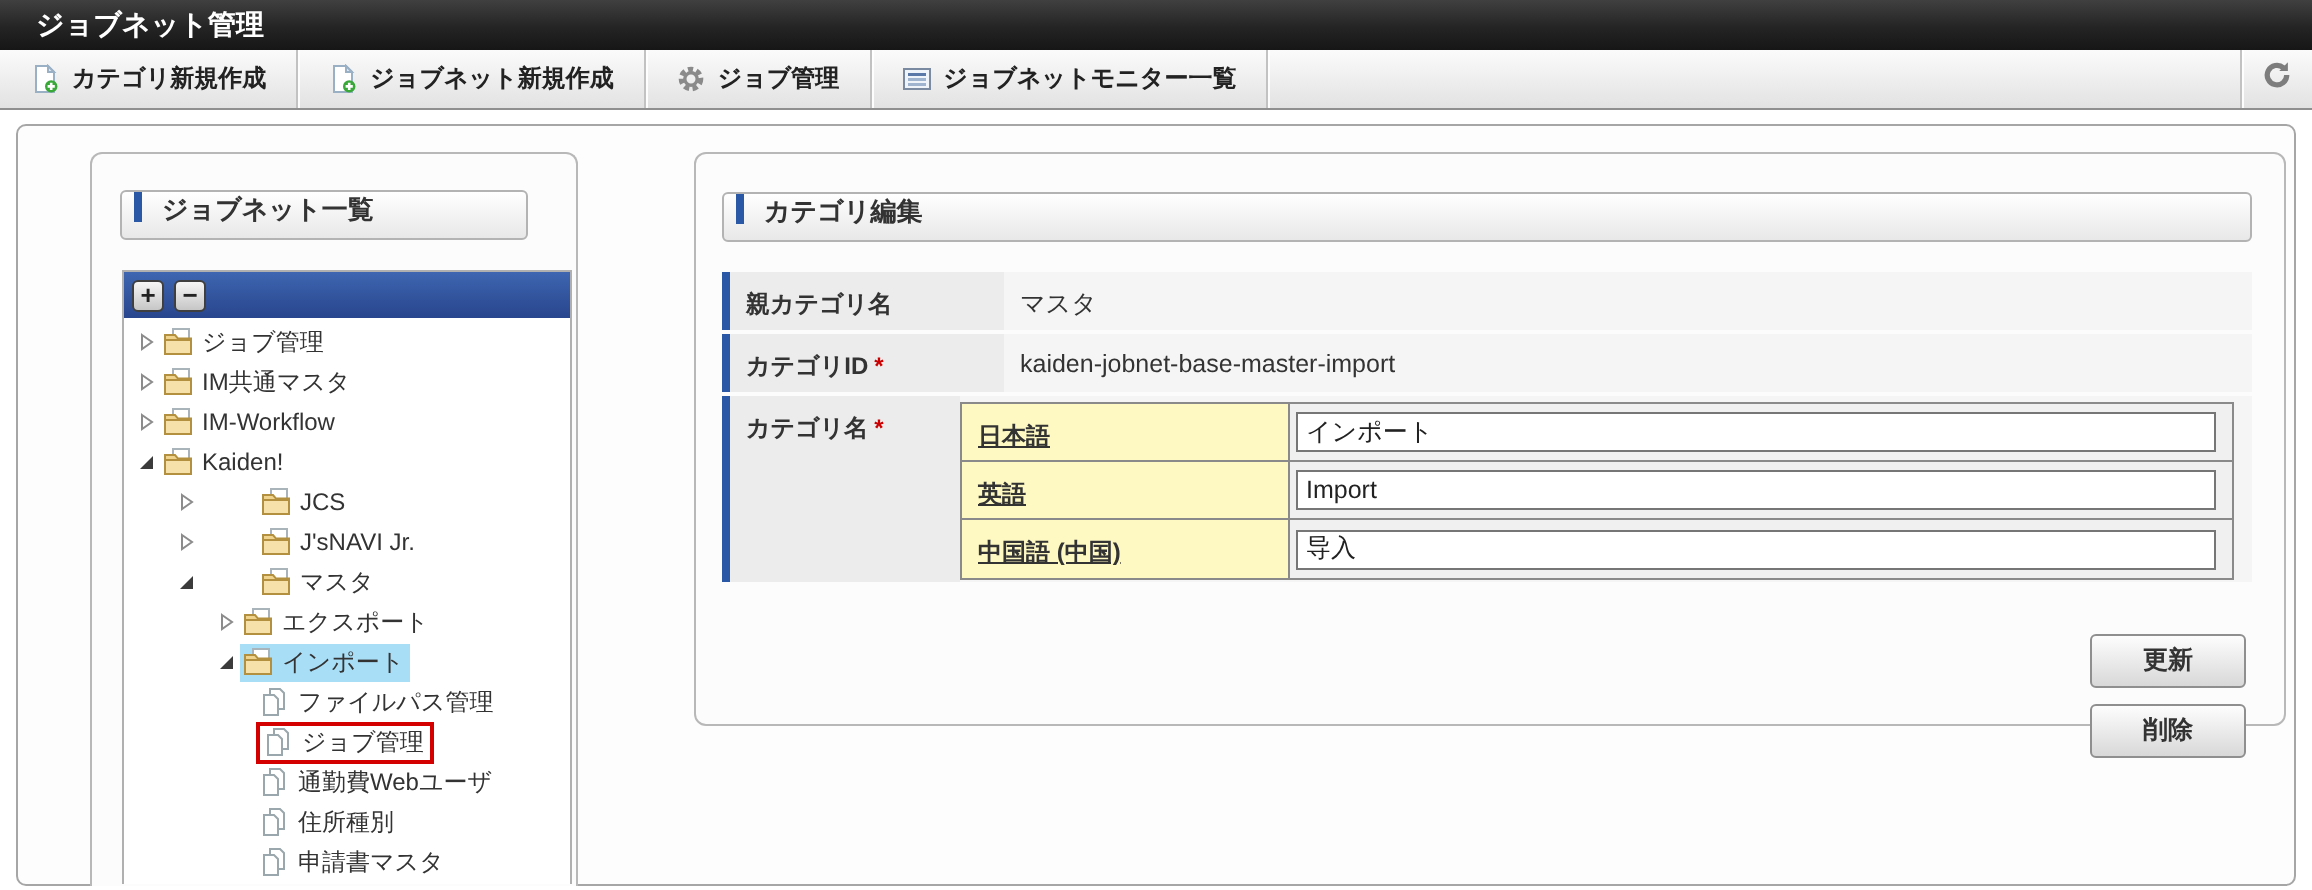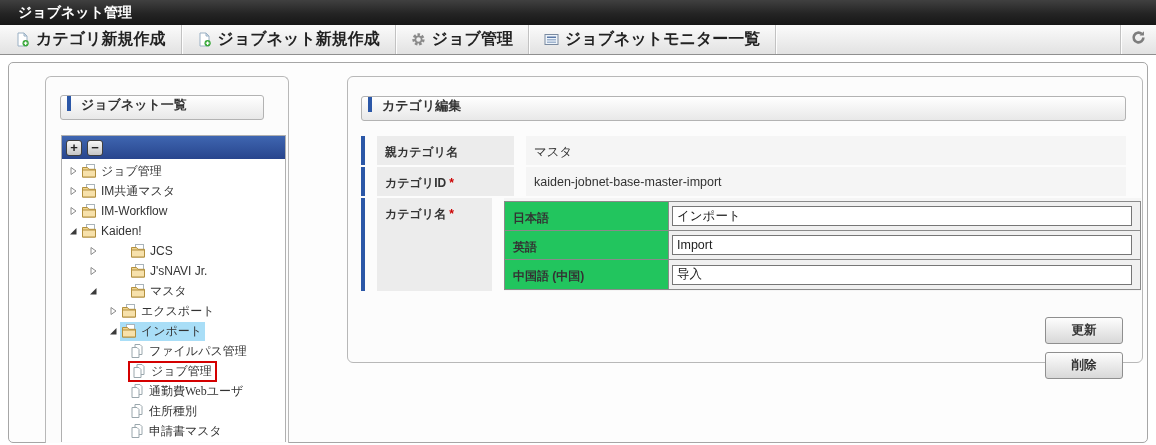--- a/index.html
+++ b/index.html
@@ -8,21 +8,21 @@
   
   .titlebar { position:absolute; left:0; top:0; width:1156px; height:25px;
     background:linear-gradient(#404040,#242424 55%,#161616);
     color:#fff; font-size:14px; font-weight:bold; line-height:25px; padding-left:18px; }
 
   
   .toolbar { position:absolute; left:0; top:25px; width:1156px; height:30px;
     background:linear-gradient(#fbfbfb,#e2e2e2); border-bottom:1px solid #8f8f8f;
     display:flex; align-items:stretch; }
   .tb-btn { display:flex; align-items:center; gap:6px; padding:0 15px;
-    font-size:16px; font-weight:bold; color:#222; cursor:pointer;
+    font-size:12px; font-weight:bold; color:#222; cursor:pointer;
     border-right:1px solid #c2c2c2; box-shadow:1px 0 0 rgba(255,255,255,.9); }
   .tb-btn .ticon { width:15px; height:15px; display:inline-block; }
   .tb-spacer { flex:1; }
   .tb-refresh { width:36px; display:flex; align-items:center; justify-content:center;
     border-left:1px solid #c2c2c2; box-shadow:inset 1px 0 0 rgba(255,255,255,.9); cursor:pointer; }
 
   
   .content-box { position:absolute; left:8px; top:62px; width:1140px; height:381px;
     border:1px solid #a6a6a6; border-radius:5px; background:#fdfdfd; }
 
@@ -40,48 +40,48 @@
     border:1px solid #b0b0b0; border-bottom:none; background:#fff; overflow:hidden; }
   .tree-head { height:23px; background:linear-gradient(#3f66b1,#28458d);
     display:flex; align-items:center; gap:5px; padding:0 4px; }
   .pm-btn { width:16px; height:16px; background:linear-gradient(#f6f6f6,#c6c6c6);
     border:1px solid #3f3f3f; border-radius:3px; color:#222; font-weight:bold;
     font-size:13px; line-height:13px; text-align:center; cursor:pointer; }
   .tree-body { padding-top:2px; }
   .tree-row { height:20px; display:flex; align-items:center; font-size:12px;
     color:#333; white-space:nowrap; cursor:pointer; }
   .ind0 { padding-left:5px; } .ind1 { padding-left:25px;gap:29px; }
-  .ind2 { padding-left:45px; } .ind3 { padding-left:66px;font-family:Liberation Serif, serif; }
+  .ind2 { padding-left:45px; } .ind3 { padding-left:66px; }
   .arrow { width:12px; height:12px; flex:0 0 12px; margin-right:1px; }
   .node-content { display:flex; align-items:center; padding:1px 3px 1px 1px; }
   .node-content.selected { background:#a9def7; }
   .node-content.red-box { border:2px solid #d40000; padding:0 3px 0 1px; }
   .node-icon { width:16px; height:16px; flex:0 0 16px; margin-right:4px; }
 
   
   .right-panel { position:absolute; left:347px; top:76px; width:796px; height:287px;
     border:1px solid #b8b8b8; border-radius:6px; background:#fcfcfc; }
   .right-header { position:absolute; left:13px; top:19px; width:765px; }
   .form { position:absolute; left:13px; top:57px; width:765px; }
-  .form-row { display:flex; margin-top:2px;gap:12px; }
+  .form-row { display:flex; margin-top:2px; }
   .row-accent { width:4px; background:#2b57a7; flex:0 0 4px; }
   .f-label { background:#ececec; font-size:12px; font-weight:bold; color:#333;
     padding:8px 0 0 8px; }
   .f-label .req { color:#cc0000; font-weight:bold; margin-left:3px; }
   .w-label { width:137px; flex:0 0 137px; }
   .w-label3 { width:115px; flex:0 0 115px; }
   .f-value { flex:1; background:#f5f5f5; font-size:12.5px; color:#333; padding:8px 0 0 8px; }
   .row-h { height:29px; }
   .row-tall { height:93px; }
 
   .sub-table { border:1px solid #8a8a8a; width:637px; margin-top:3px; background:#f0f0f0; }
   .sub-row { display:flex; height:29px; border-bottom:1px solid #8a8a8a; }
   .sub-row:last-child { border-bottom:none; }
-  .sub-label { width:164px; flex:0 0 164px; background:#22c55e; border-right:1px solid #8a8a8a;
-    font-size:12px; font-weight:bold; color:#333; padding:8px 0 0 8px; }
+  .sub-label { width:164px; flex:0 0 164px; background:#fef9c3; border-right:1px solid #8a8a8a;
+    font-size:12px; font-weight:bold; color:#333; padding:8px 0 0 8px;text-decoration:underline; }
   .sub-value { flex:1; display:flex; align-items:center; padding-left:3px; background:#f0f0f0; }
   .sub-value input { width:460px; height:20px; border:1px solid #767676; background:#fff;
     font-size:12.5px; color:#222; padding:0 4px; font-family:"Liberation Sans","DejaVu Sans",sans-serif; }
 
   .btn-row { position:absolute; right:19px; top:240px; display:flex; gap:8px;flex-direction:column; }
   .btn { width:78px; height:27px; background:linear-gradient(#fdfdfd,#d8d8d8);
     border:1px solid #8f8f8f; border-radius:3px; font-size:12.5px; font-weight:bold;
     color:#333; cursor:pointer; font-family:"Liberation Sans","DejaVu Sans",sans-serif; }
 </style>
 </head>

